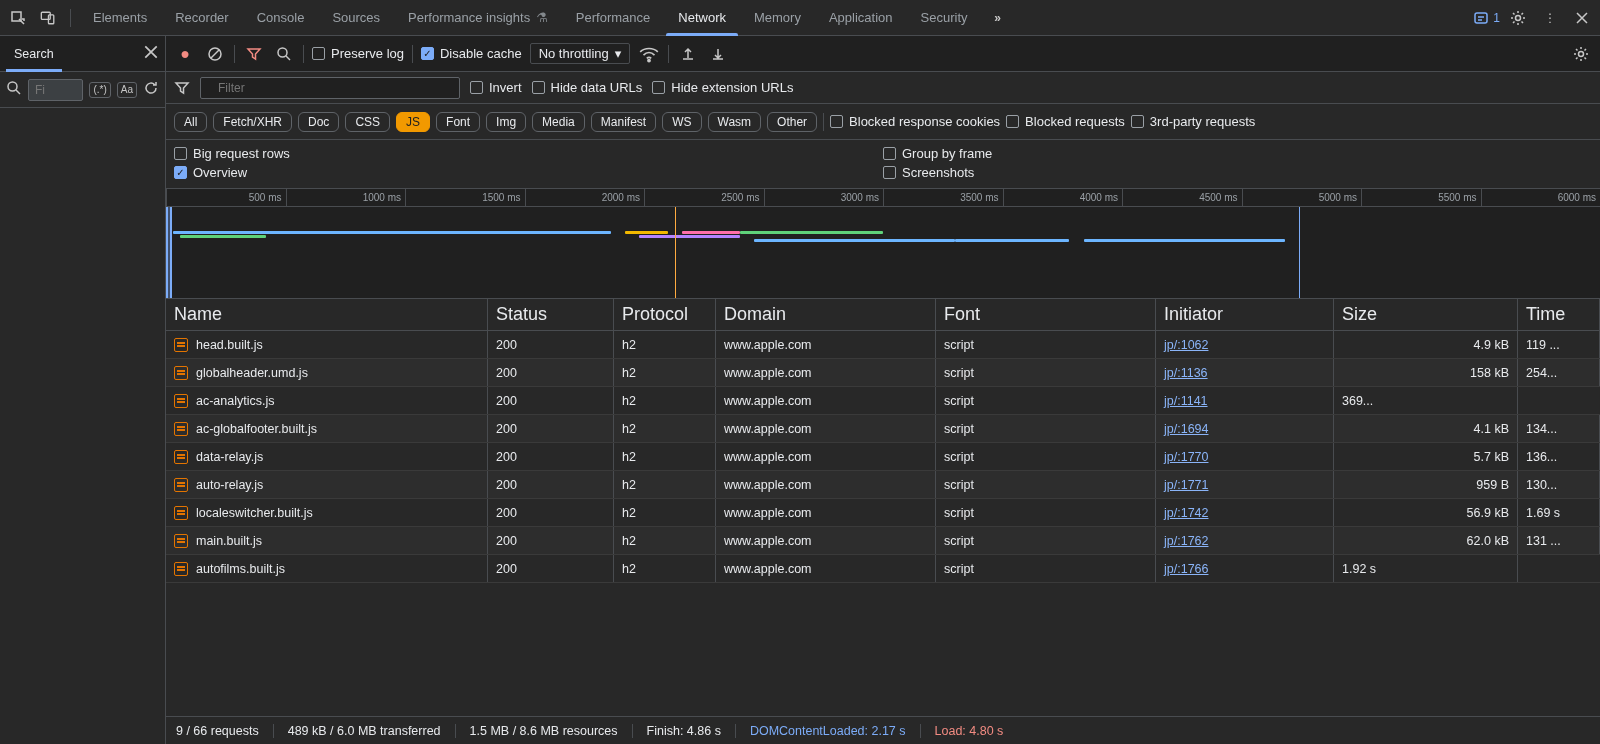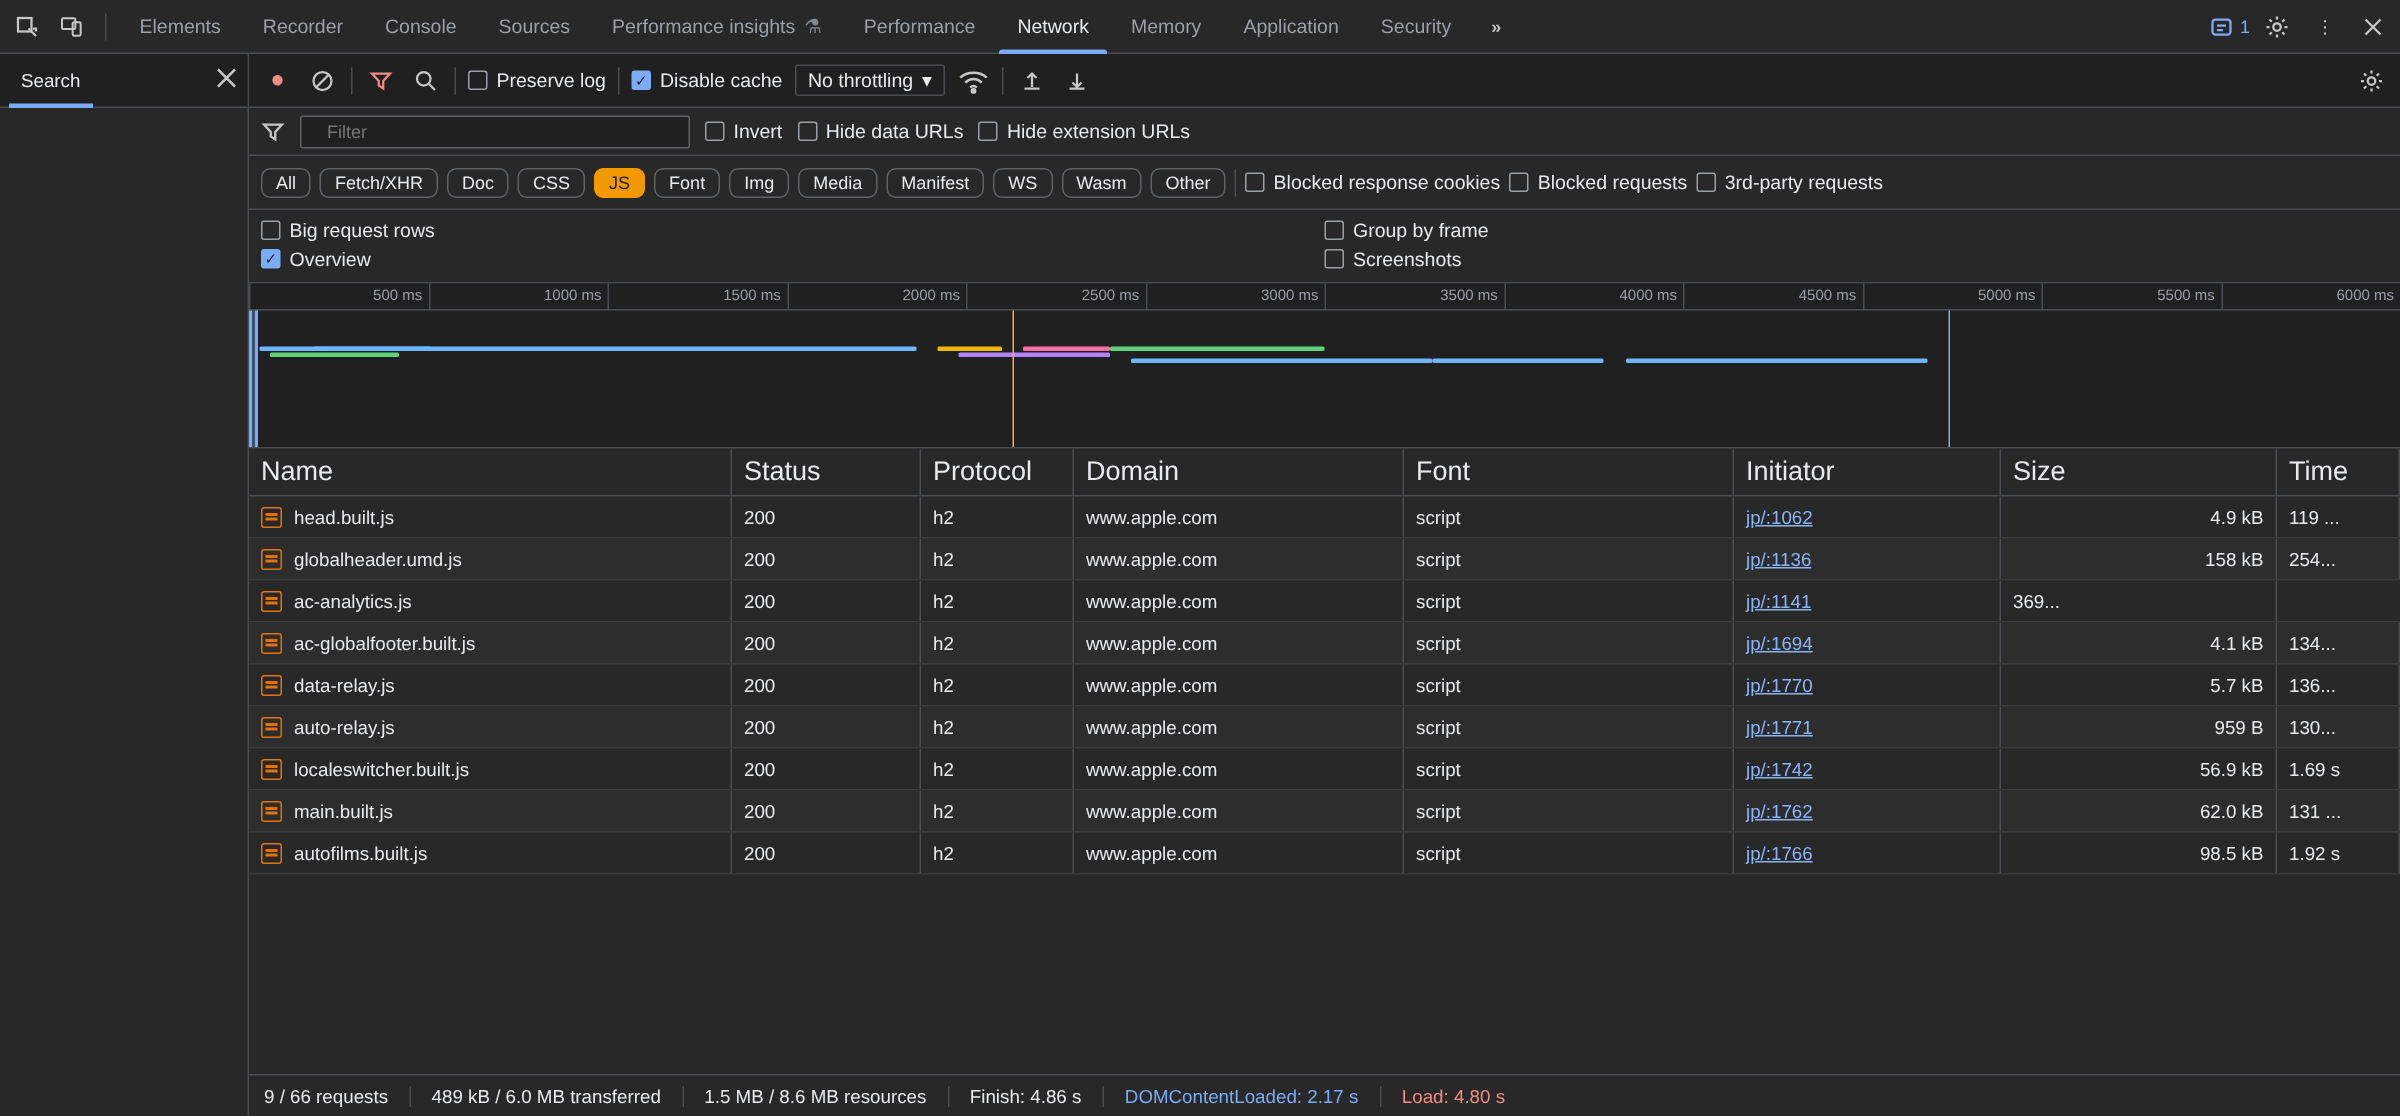--- a/index.html
+++ b/index.html
@@ -389,20 +389,36 @@
 <div class="split">
 
   <div class="drawer-left">
     <div class="drawer-tabs">
       <div class="drawer-tab active">
         <span>Search</span>
       </div>
       <span class="drawer-close">
         <svg viewBox="0 0 14 14">
             <path d="M2 2l10 10M12 2L2 12"></path>
+          </svg>
+      </span>
+    </div>
+    <div class="drawer-searchbar">
+      <span>
+        <svg viewBox="0 0 16 16">
+            <circle cx="6.5" cy="6.5" r="4.5"></circle>
+            <path d="M10 10l4 4"></path>
+          </svg>
+      </span>
+      <input placeholder="Fi" style="">
+      <span class="mini-pill">(.*)</span>
+      <span class="mini-pill">Aa</span>
+      <span>
+        <svg viewBox="0 0 16 16">
+            <path d="M13 8a5 5 0 1 1-1.5-3.5M13 2v3h-3"></path>
           </svg>
       </span>
     </div>
   </div>
 
   <div class="right-col">
 
     <div class="net-toolbar">
       <span class="tb-icon record-dot">●</span>
       <span class="tb-icon">
@@ -709,21 +725,20 @@
               <span class="file-icon"></span>
               <span>autofilms.built.js</span>
             </div>
             <div>200</div>
             <div>h2</div>
             <div>www.apple.com</div>
             <div>script</div>
             <div>
               <span class="initiator">jp/:1766</span>
             </div>
-            <div class="size-cell">98.5 kB</div>
             <div>1.92 s</div>
           </div>
         </div>
     </div>
 
     <div class="status-bar">
       <span>9 / 66 requests</span>
       <span class="sep"></span>
       <span>489 kB / 6.0 MB transferred</span>
       <span class="sep"></span>

